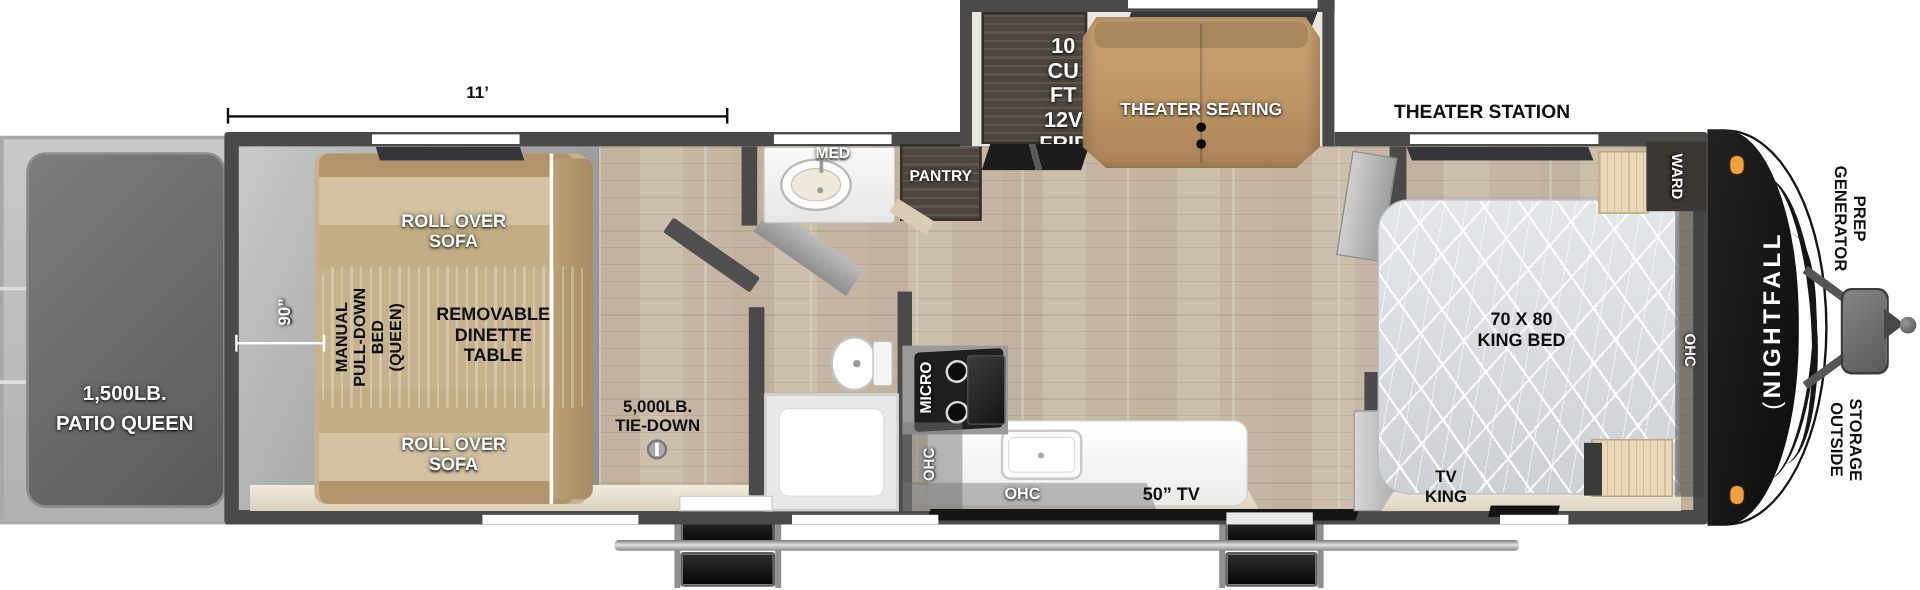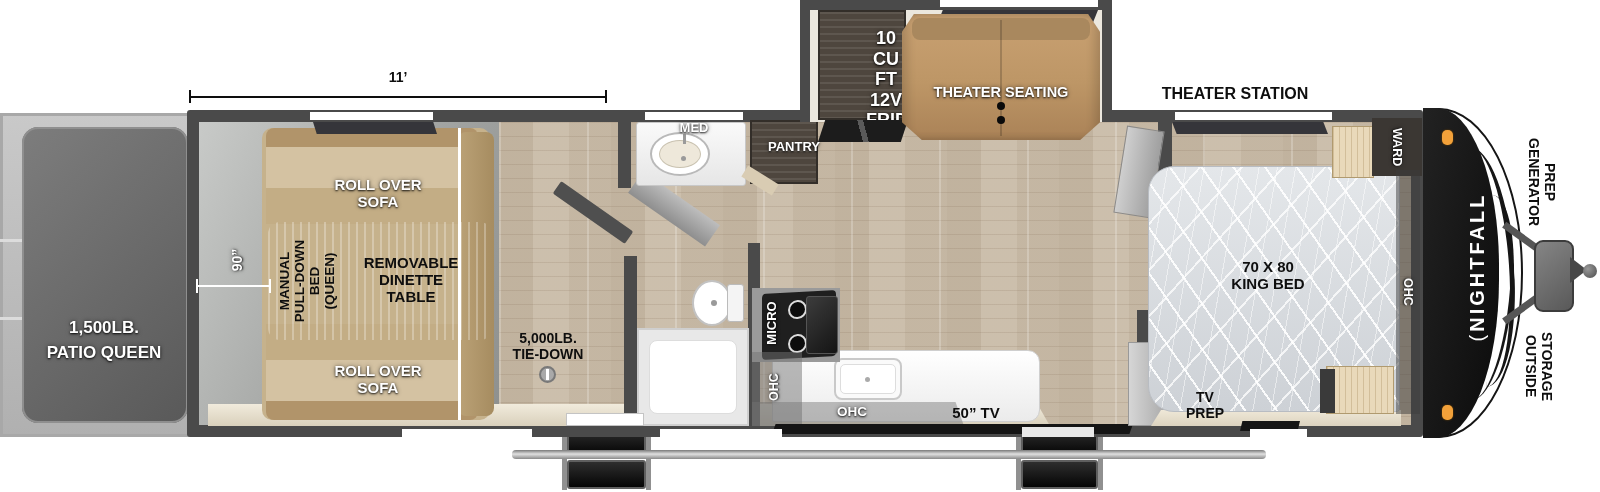--- a/index.html
+++ b/index.html
@@ -93,21 +93,21 @@
 
   <div class="abs" style="left:618px;top:122px;width:13px;height:66px;background:#4a4a4a;"></div>
   <div class="abs" style="left:636px;top:122px;width:110px;height:64px;background:linear-gradient(180deg,#fafafa,#e6e6e6);border:1px solid #c8c8c8;border-radius:3px;"></div>
   <div class="abs" style="left:650px;top:132px;width:60px;height:44px;border-radius:50%;background:#fff;border:2px solid #b9b9b9;"></div>
   <div class="abs" style="left:659px;top:140px;width:42px;height:28px;border-radius:50%;background:#eee8da;border:1px solid #c9c2b0;"></div>
   <div class="abs" style="left:683px;top:134px;width:3px;height:10px;background:#9a9a9a;"></div>
   <div class="abs" style="left:681px;top:156px;width:5px;height:5px;border-radius:50%;background:#9a9a9a;"></div>
   <div class="lbl w" style="left:658px;top:121px;width:72px;font-size:13px;">MED</div>
 
   <div class="abs darkwood" style="left:750px;top:120px;width:68px;height:64px;border:2px solid #332e29;"></div>
-  <div class="lbl w" style="left:748px;top:140px;width:72px;font-size:13px;text-align:right;">PANTRY</div>
+  <div class="lbl w" style="left:748px;top:140px;width:72px;font-size:13px;">PANTRY</div>
   <div class="abs" style="left:742px;top:174px;width:36px;height:13px;background:#d9ccb3;transform:rotate(32deg);"></div>
 
   <div class="abs" style="left:624px;top:256px;width:13px;height:170px;background:#4a4a4a;"></div>
   <div class="abs" style="left:748px;top:243px;width:12px;height:183px;background:#4a4a4a;"></div>
   <div class="abs" style="left:692px;top:280px;width:40px;height:46px;border-radius:50%;background:#fff;border:2px solid #c2c2c2;"></div>
   <div class="abs" style="left:727px;top:284px;width:17px;height:38px;background:#f4f4f4;border:1px solid #bbb;border-radius:3px;"></div>
   <div class="abs" style="left:711px;top:300px;width:6px;height:6px;border-radius:50%;background:#9a9a9a;"></div>
   <div class="abs" style="left:637px;top:328px;width:112px;height:98px;background:#e8e8e8;border:2px solid #cfcfcf;"></div>
   <div class="abs" style="left:649px;top:340px;width:88px;height:74px;background:#fff;border:1px solid #ddd;border-radius:8px;"></div>
 
@@ -142,21 +142,21 @@
   <div class="abs grain" style="left:1332px;top:126px;width:42px;height:52px;border:1px solid #b09a6f;"></div>
   <div class="abs flexc" style="left:1372px;top:118px;width:50px;height:58px;background:#3b3733;">
     <span class="vlr w" style="font-weight:700;font-size:12.5px;">WARD</span>
   </div>
   <div class="abs grain" style="left:1326px;top:366px;width:68px;height:48px;border:1px solid #b09a6f;"></div>
   <div class="abs" style="left:1320px;top:369px;width:15px;height:44px;background:#3a3a3a;"></div>
   <div class="abs flexc" style="left:1396px;top:170px;width:24px;height:244px;background:rgba(60,60,60,.5);">
     <span class="vlr w" style="font-weight:700;font-size:12.5px;">OHC</span>
   </div>
   <div class="lbl b" style="left:1163px;top:390px;width:84px;font-size:14px;">TV
-PREP</div>
+KING</div>
   <div class="abs" style="left:1240px;top:421px;width:60px;height:10px;background:#151515;clip-path:polygon(4% 0,100% 0,96% 100%,0 100%);"></div>
 
   <div class="abs" style="left:313px;top:122px;width:124px;height:12px;background:#35353a;clip-path:polygon(0 0,97% 0,100% 100%,3% 100%);"></div>
   <div class="abs" style="left:1172px;top:122px;width:156px;height:12px;background:#35353a;clip-path:polygon(0 0,97% 0,100% 100%,3% 100%);"></div>
 
   <div class="abs" style="left:310px;top:112px;width:123px;height:8px;background:#fff;"></div>
   <div class="abs" style="left:645px;top:112px;width:98px;height:8px;background:#fff;"></div>
   <div class="abs" style="left:1175px;top:112px;width:157px;height:8px;background:#fff;"></div>
   <div class="abs" style="left:402px;top:429px;width:130px;height:8px;background:#fff;"></div>
   <div class="abs" style="left:660px;top:429px;width:122px;height:8px;background:#fff;"></div>

